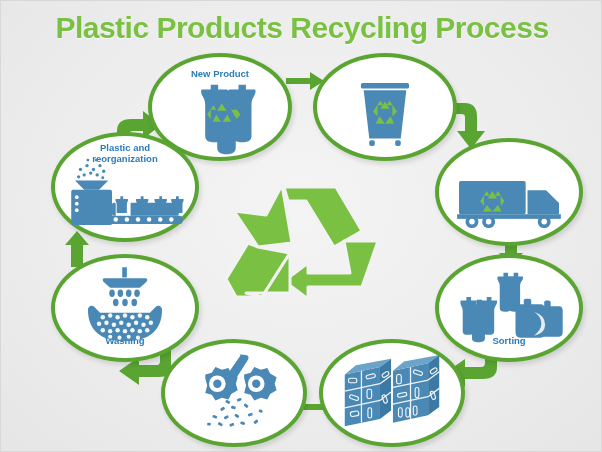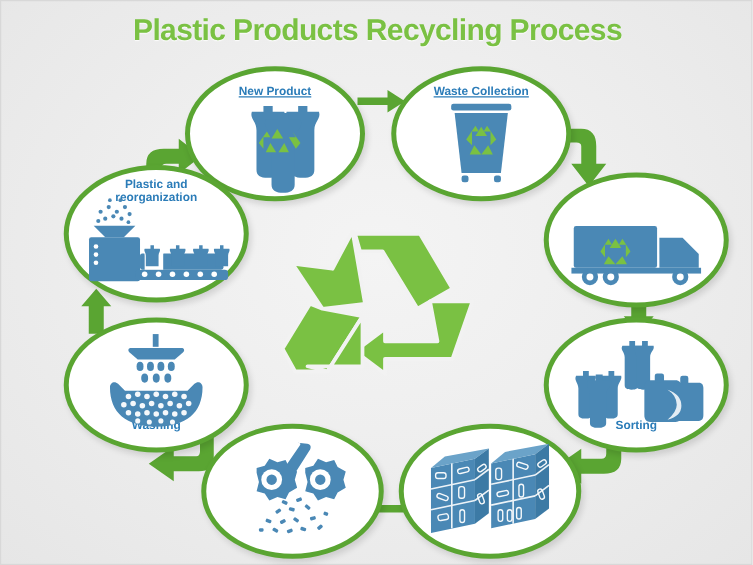--- a/index.html
+++ b/index.html
@@ -8,33 +8,33 @@
     font-family:"Liberation Sans",sans-serif;
     background:#ececec;
   }
   #canvas{
     position:relative;width:602px;height:452px;
     background:radial-gradient(ellipse at 50% 45%, #f4f4f4 0%, #eeeeee 48%, #e6e6e6 100%);
     border:1px solid #d8d8d8;box-sizing:border-box;
   }
   #title{
     position:absolute;top:10px;left:0;width:602px;text-align:center;
-    font-size:24px;font-weight:bold;color:#7ac143;letter-spacing:-0.5px;
+    font-size:30px;font-weight:bold;color:#7ac143;letter-spacing:-0.5px;
     text-shadow:0 1px 1px rgba(255,255,255,.9);
   }
   .node{
     position:absolute;background:#ffffff;border:4px solid #5aa532;
     border-radius:50%;box-shadow:2px 3px 5px rgba(0,0,0,.13);
     box-sizing:border-box;
   }
   .node .lbl{
     position:absolute;left:0;width:100%;text-align:center;
     color:#2b7cb8;font-size:9.5px;font-weight:bold;line-height:11px;
   }
-  .lbl-top{top:11px;text-decoration:underline;}
+  .lbl-top{top:11px;}
   .lbl-top2{top:6px;}
   .lbl-bot{bottom:12px;}
   .art{position:absolute;left:0;top:0;width:100%;height:100%;}
   .center-logo{position:absolute;left:221px;top:168px;width:160px;height:152px;}
   .conn{position:absolute;}
   
   #n-new{left:147px;top:52px;width:144px;height:108px;}
   #n-waste{left:312px;top:52px;width:144px;height:108px;}
   #n-trans{left:434px;top:137px;width:148px;height:108px;}
   #n-sort{left:434px;top:253px;width:148px;height:108px;}
@@ -110,21 +110,20 @@
         <polygon points="62,57 68,57 65,52 58,62 62,67"></polygon>
         <polygon points="84,57 90,57 87,52 94,62 90,67"></polygon>
         <polygon points="69,58 79,58 74,50"></polygon>
         <polygon points="68,62 73,70 64,70"></polygon>
         <polygon points="80,62 75,70 84,70"></polygon>
       </g>
     </svg>
   </div>
 
   <div class="node" id="n-waste">
-    <div class="lbl lbl-top">Waste Collection</div>
     <svg class="art" viewBox="0 0 144 108">
       <g fill="#4a88b5">
         <rect x="46" y="28" width="52" height="6" rx="2"></rect>
         <path d="M49,36 h46 l-6,52 h-34 z"></path>
         <rect x="55" y="90" width="6" height="6" rx="2"></rect>
         <rect x="83" y="90" width="6" height="6" rx="2"></rect>
       </g>
       <g fill="#7ac143">
         <polygon points="64,52 70,52 67,47 59,59 64,64"></polygon>
         <polygon points="80,52 74,52 77,47 85,59 80,64"></polygon>

